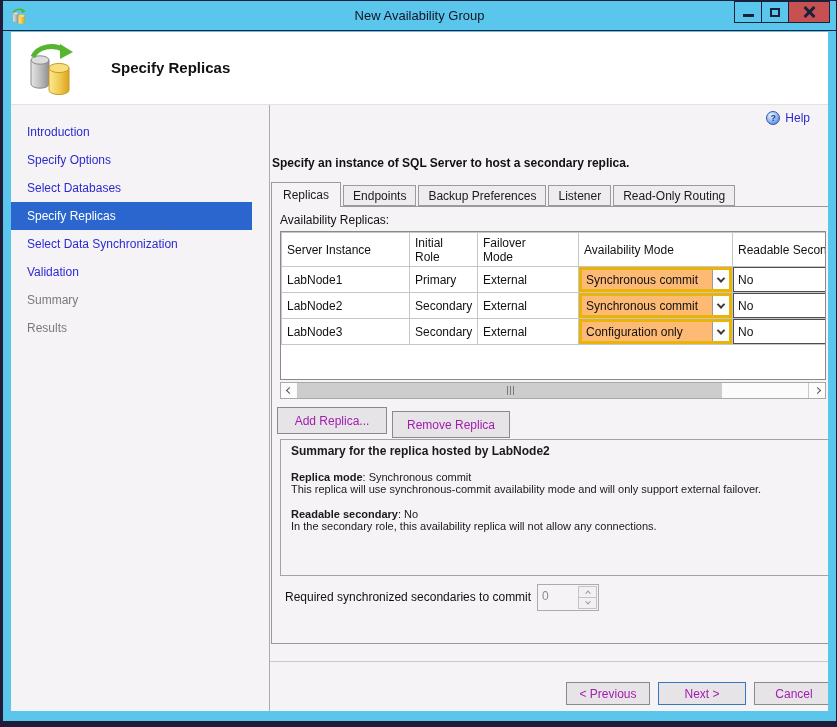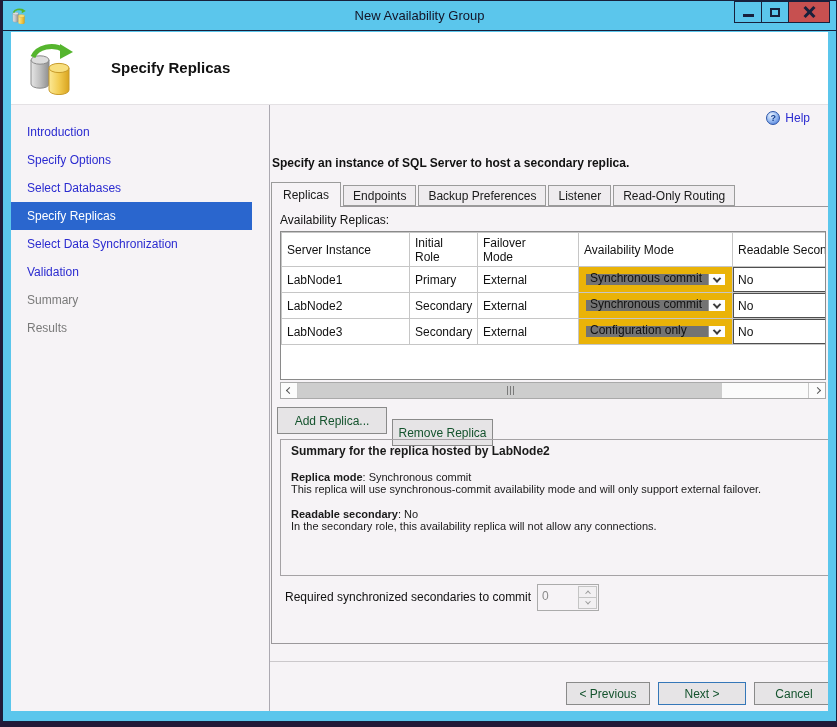--- a/index.html
+++ b/index.html
@@ -69,21 +69,21 @@
 
   .table-wrap { position: absolute; left: 8px; top: 24px; width: 546px; height: 149px;
                 background: #FFFFFF; border: 1px solid #8A8A8A; overflow: hidden; }
   table.replicas { border-collapse: collapse; table-layout: fixed; width: 640px; font-size: 12px; color: #111; }
   table.replicas th, table.replicas td { border: 1px solid #C6C6C6; overflow: hidden; }
   table.replicas th { font-weight: normal; text-align: left; padding: 2px 5px; height: 34px;
                       vertical-align: middle; white-space: nowrap; background: #FFFFFF; }
   table.replicas th.wrap2 { white-space: pre-line; }
   table.replicas td { height: 25px; padding: 0; vertical-align: middle; white-space: nowrap; }
   td .plain { padding: 2px 5px; }
-  .combo { display: flex; align-items: flex-end; height: 25px; border: 7px solid #eab308; background: #737373; }
+  .combo { display: flex; align-items: center; height: 25px; border: 3px solid #eab308; background: #fdba74; }
   .combo .combo-text { flex: 1; padding: 0 4px; overflow: hidden; }
   .combo .combo-arrow { width: 17px; align-self: stretch; border-left: 1px solid #9A9A9A;
                         display: flex; align-items: center; justify-content: center; background: #FDFDFD; }
   .cellbox { height: 25px; border: 1px solid #4F4F4F; background: #FFFFFF; display: flex;
              align-items: center; padding: 0 4px; }
 
   .chev { width: 6px; height: 6px; border-right: 2px solid #3A3A3A; border-bottom: 2px solid #3A3A3A; }
   .chev.down  { transform: rotate(45deg) translate(-1px,-1px); }
   .chev.left  { transform: rotate(135deg); }
   .chev.right { transform: rotate(-45deg); }
@@ -95,24 +95,24 @@
              border: 1px solid #A9A9A9; background: #FFFFFF; display: flex; }
   .sb-btn { width: 17px; flex: 0 0 auto; display: flex; align-items: center; justify-content: center;
             background: #FCFCFC; cursor: pointer; }
   .sb-btn.left { border-right: 1px solid #C9C9C9; }
   .sb-btn.right { border-left: 1px solid #C9C9C9; }
   .sb-track { flex: 1; position: relative; background: #FBFBFB; }
   .sb-thumb { position: absolute; left: 0; top: 0; bottom: 0; width: 424px; background: #CDCDCD;
               display: flex; align-items: center; justify-content: center; gap: 2px; cursor: pointer; }
   .grip-bar { width: 1px; height: 9px; background: #7A7A7A; }
 
-  .btn { font-family: inherit; font-size: 12px; color: #14532d; background: #E6E4E6;
+  .btn { font-family: inherit; font-size: 12px; color: #a21caf; background: #E6E4E6;
          border: 1px solid #8A8A8A; cursor: pointer; }
   .btn-add    { position: absolute; left: 5px;  top: 200px; width: 110px; height: 27px; }
-  .btn-remove { position: absolute; left: 120px; top: 212px; width: 101px; height: 27px; }
+  .btn-remove { position: absolute; left: 120px; top: 204px; width: 118px; height: 27px; }
 
   .summary { position: absolute; left: 8px; top: 232px; width: 554px; height: 137px;
              border: 1px solid #A5A2A5; padding: 4px 10px; font-size: 11px; color: #1A1A1A; }
   .summary .s-title { font-size: 12px; font-weight: bold; margin-bottom: 13px; white-space: nowrap; }
   .summary .s-line { white-space: nowrap; }
   .summary .s-bold { font-weight: bold; }
   .summary .s-desc { white-space: nowrap; overflow: hidden; margin-bottom: 13px; }
 
   .req-label { position: absolute; left: 13px; top: 383px; font-size: 12px; color: #111; }
   .spinbox { position: absolute; left: 265px; top: 377px; width: 62px; height: 27px;

